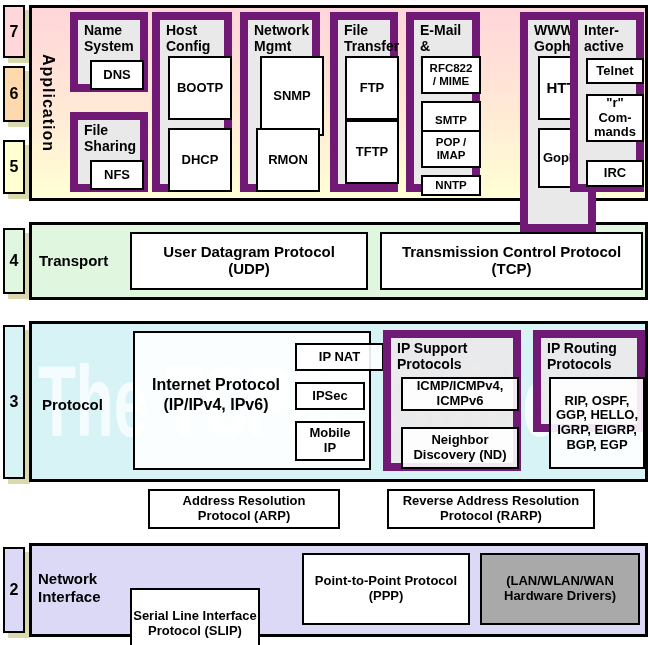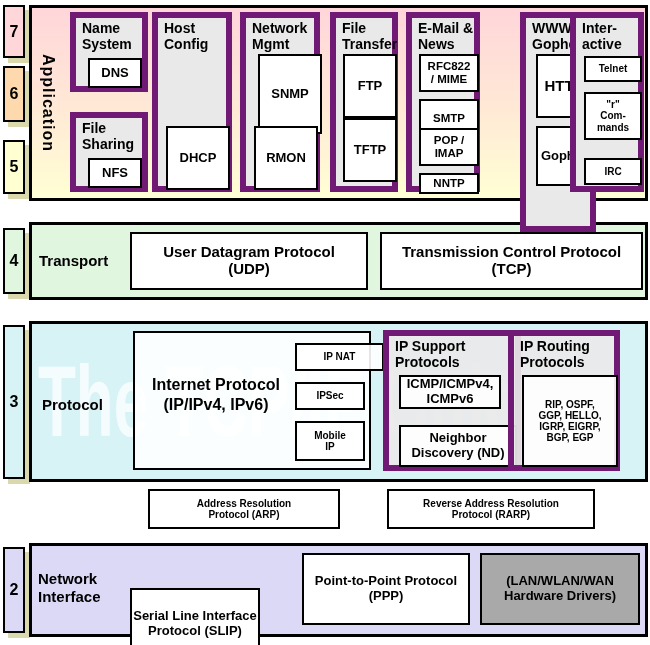--- a/index.html
+++ b/index.html
@@ -19,28 +19,28 @@
   .numbox { position:absolute; left:3px; width:22px; border:2px solid #000;
     box-shadow:5px 5px 0 0 #d9d9ad; display:flex; align-items:center; justify-content:center;
     font-size:16px; }
   .n7 { top:5px;   height:53px; background:#ffd6da; }
   .n6 { top:66px;  height:56px; background:#ffd9ae; }
   .n5 { top:140px; height:54px; background:#ffffd2; }
   .n4 { top:228px; height:66px; background:#e1f6df; }
   .n3 { top:325px; height:154px; background:#d7f3f6; }
   .n2 { top:547px; height:86px; background:#dbd9f6; }
 
-  .group { position:absolute; background:#e9e9e9; border:6px solid #701a75; z-index:2; }
+  .group { position:absolute; background:#e9e9e9; border:8px solid #701a75; z-index:2; }
   .band-internet .group { background:rgba(233,233,233,0.92); }
   .gtitle { position:absolute; left:6px; top:3px; font-size:14px; line-height:1.12; white-space:pre-line; }
   .pbox { position:absolute; background:#fff; border:2px solid #000; z-index:2;
     display:flex; align-items:center; justify-content:center; text-align:center;
     font-size:13px; line-height:1.12; white-space:pre-line; }
   .pbox.sm { font-size:11.5px; }
-  .pbox.md { font-size:10px; }
+  .pbox.md { font-size:13px; }
   .pbox.lg { font-size:15px; }
   .pbox.gray { background:#a9a9a9; }
   .band-internet .pbox { background:rgba(255,255,255,0.9); }
 
   .layerlabel { position:absolute; font-size:15px; line-height:1.2; white-space:pre-line; z-index:2; }
   .applabel { position:absolute; left:48px; top:103px;
     transform:translate(-50%,-50%) rotate(90deg); transform-origin:center;
     font-size:16px; letter-spacing:1px; white-space:nowrap; }
   .watermark { position:absolute; left:6px; top:0; height:100%; display:flex; align-items:center;
     z-index:1; pointer-events:none; color:rgba(255,255,255,0.75); }
@@ -71,20 +71,21 @@
 
   <div class="group" style="left:70px; top:112px; width:78px; height:80px;">
     <div class="gtitle">File
 Sharing</div>
     <div class="pbox" style="left:12px; top:40px; width:54px; height:30px;">NFS</div>
   </div>
 
   <div class="group" style="left:152px; top:12px; width:80px; height:180px;">
     <div class="gtitle">Host
 Config</div>
+    <div class="pbox" style="left:8px; top:36px; width:64px; height:64px;">BOOTP</div>
     <div class="pbox" style="left:8px; top:108px; width:64px; height:64px;">DHCP</div>
   </div>
 
   <div class="group" style="left:240px; top:12px; width:80px; height:180px;">
     <div class="gtitle">Network
 Mgmt</div>
     <div class="pbox" style="left:12px; top:36px; width:64px; height:80px;">SNMP</div>
     <div class="pbox" style="left:8px; top:108px; width:64px; height:64px;">RMON</div>
   </div>
 
@@ -141,27 +142,27 @@
 (IP/IPv4, IPv6)</div>
       <div class="pbox md" style="left:160px; top:10px; width:89px; height:28px;">IP NAT</div>
       <div class="pbox md" style="left:160px; top:49px; width:70px; height:28px;">IPSec</div>
       <div class="pbox md" style="left:160px; top:88px; width:70px; height:40px;">Mobile
 IP</div>
     </div>
 
     <div class="group" style="left:351px; top:6px; width:138px; height:141px;">
       <div class="gtitle">IP Support
 Protocols</div>
-      <div class="pbox" style="left:10px; top:39px; width:102px; height:34px;">ICMP/ICMPv4,
+      <div class="pbox" style="left:10px; top:39px; width:118px; height:34px;">ICMP/ICMPv4,
 ICMPv6</div>
       <div class="pbox" style="left:10px; top:89px; width:118px; height:42px;">Neighbor
 Discovery (ND)</div>
     </div>
 
-    <div class="group" style="left:476px; top:6px; width:112px; height:141px;">
+    <div class="group" style="left:501px; top:6px; width:112px; height:102px;">
       <div class="gtitle">IP Routing
 Protocols</div>
       <div class="pbox md" style="left:8px; top:39px; width:96px; height:92px;">RIP, OSPF,
 GGP, HELLO,
 IGRP, EIGRP,
 BGP, EGP</div>
     </div>
   </div>
 
   <div class="pbox md" style="left:148px; top:489px; width:192px; height:40px;">Address Resolution

